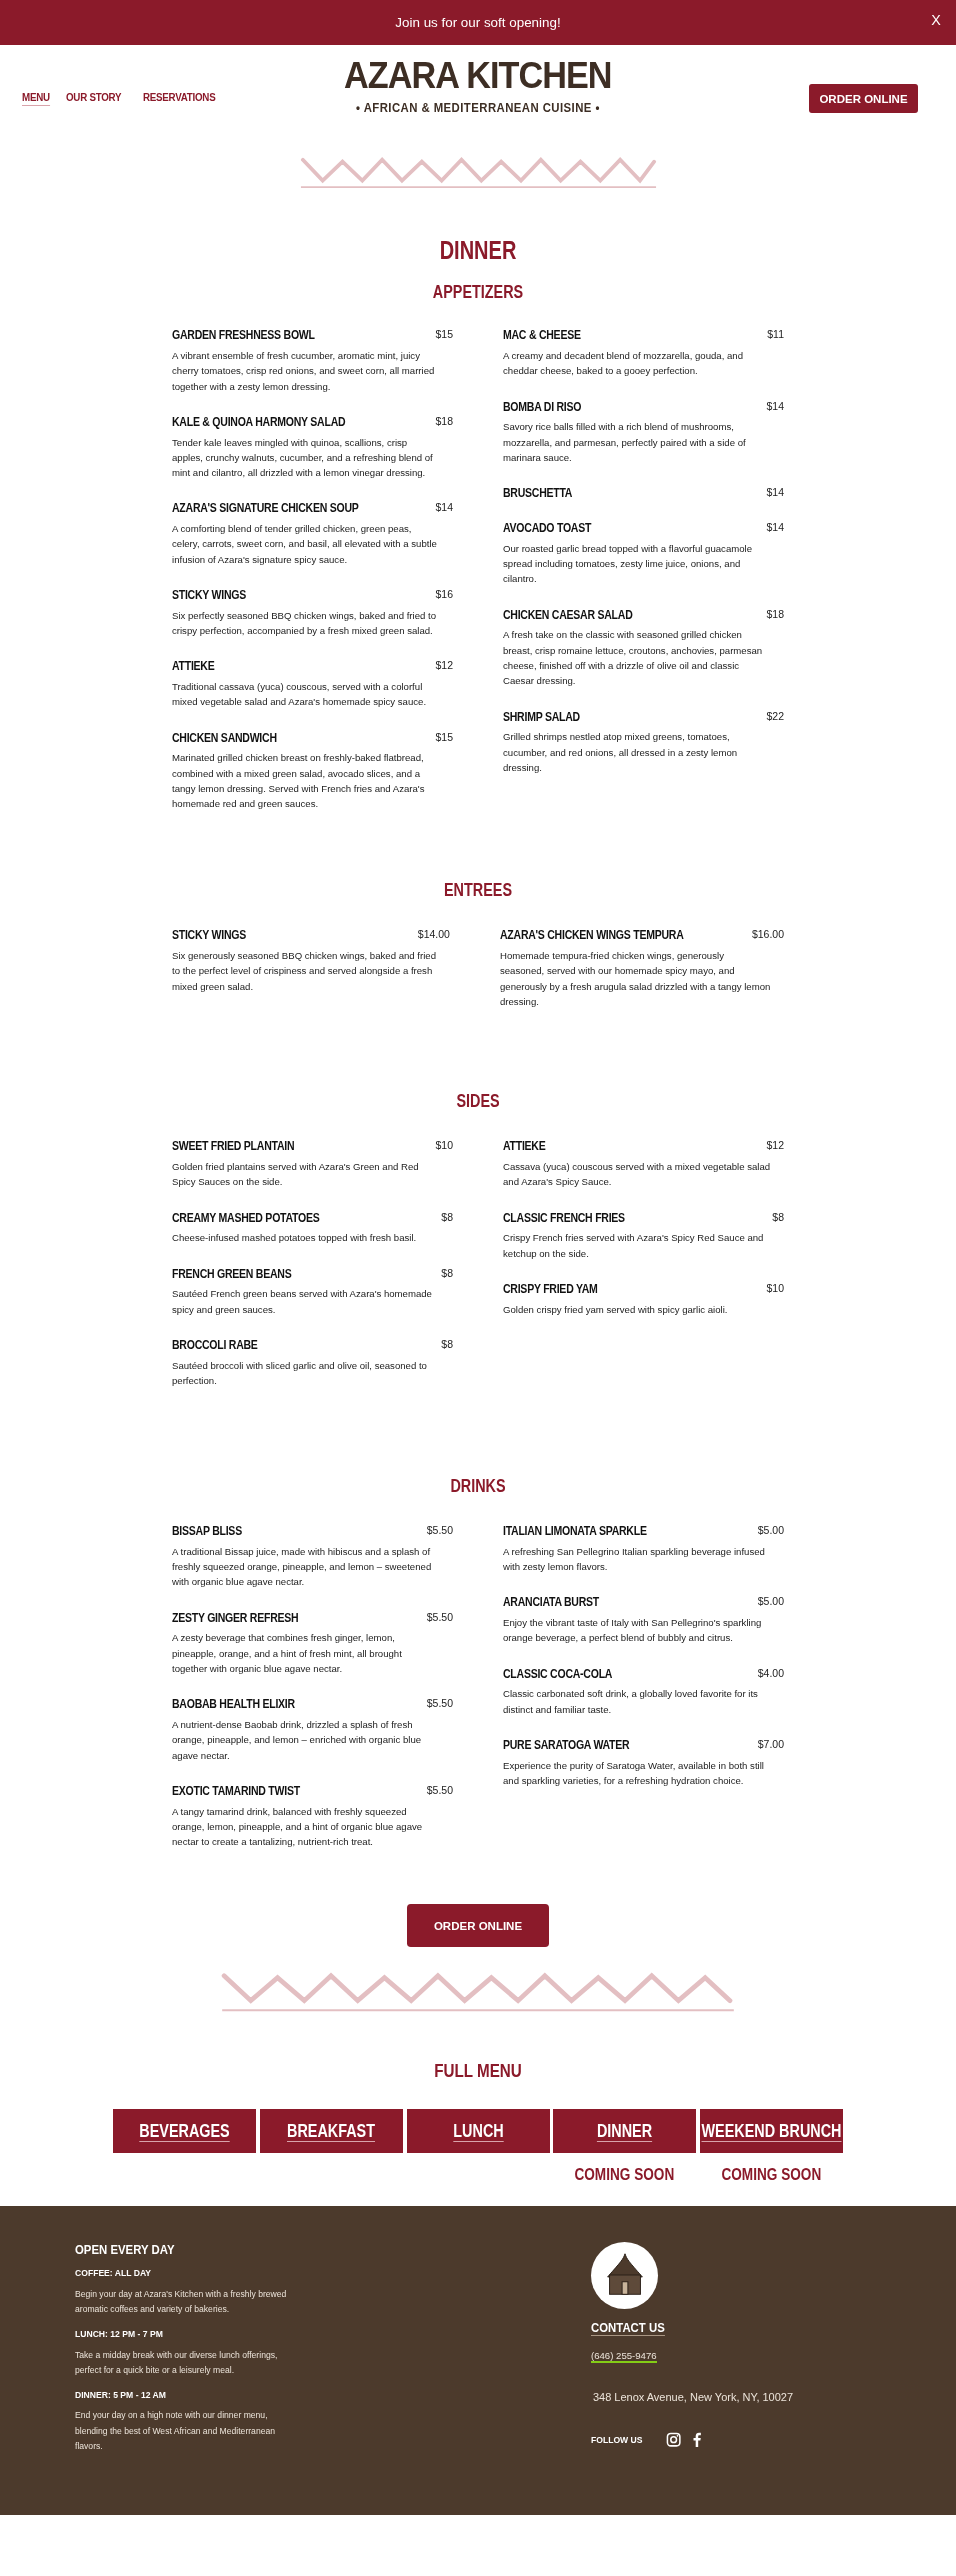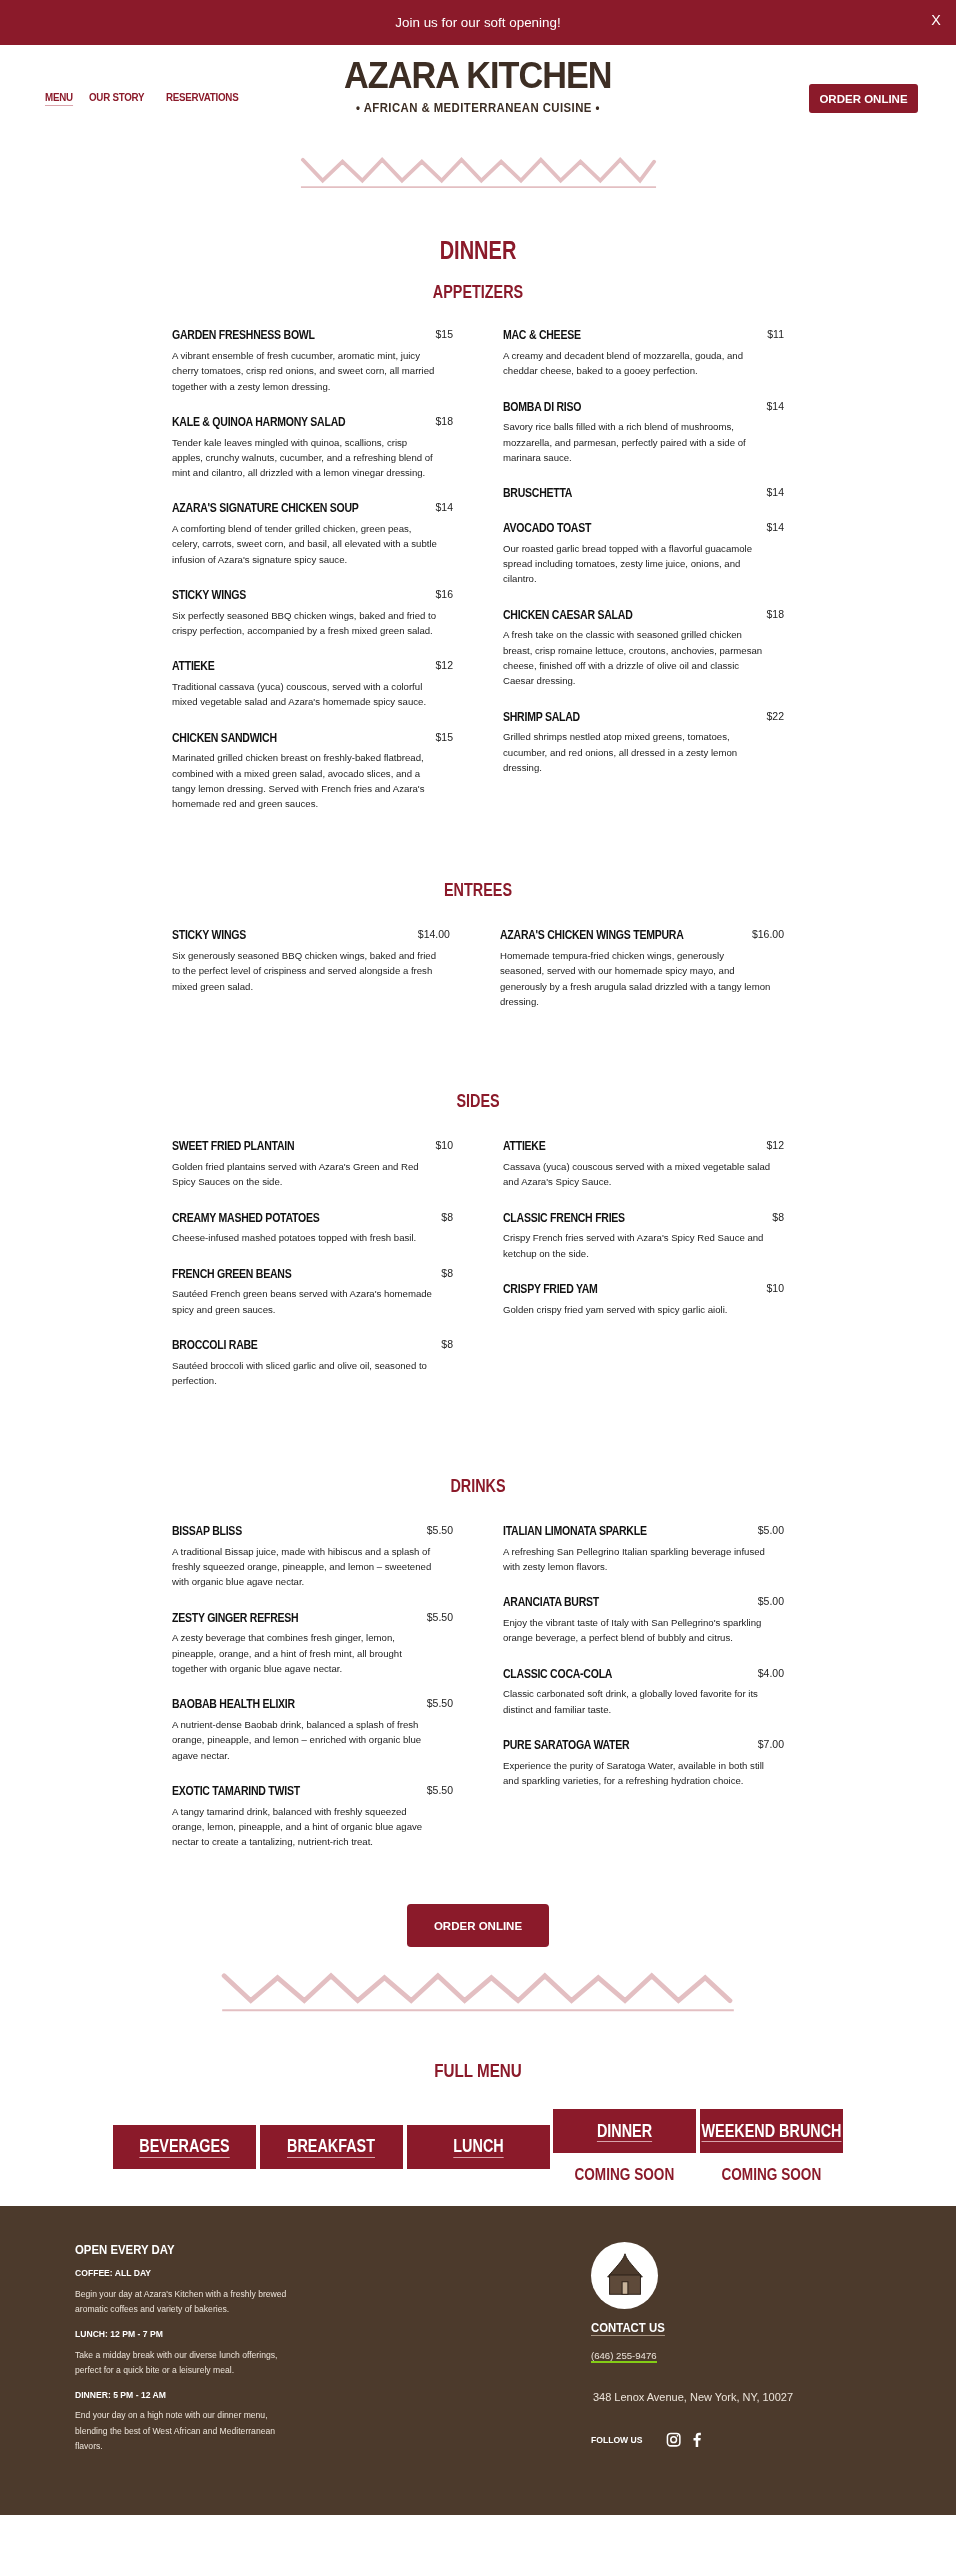--- a/index.html
+++ b/index.html
@@ -1,40 +1,40 @@
 <!DOCTYPE html>
 <html><head>
 <meta charset="utf-8">
 <style>
   * { box-sizing: border-box; margin: 0; padding: 0; }
   body { width: 956px; background: #ffffff; font-family: "Liberation Sans", sans-serif; color: #1a1a1a; }
   .announce { height: 45px; background: #8b1a2a; color: #fff; position: relative; display: flex; align-items: center; justify-content: center; font-size: 13.4px; }
   .announce .close { position: absolute; right: 15.3px; top: 12.4px; font-size: 14.3px; cursor: pointer; color: #fff; }
   header { height: 96px; position: relative; }
-  .nav { position: absolute; left: 45px; top: 46px; display: flex; gap: 11.5px; }
+  .nav { position: absolute; left: 22px; top: 46px; display: flex; gap: 11.5px; }
   .nav a { font-size: 11.5px; font-weight: bold; color: #8b1a2a; text-decoration: none; letter-spacing: -0.3px; transform: scaleX(0.85); transform-origin: left; display: inline-block; }
   .nav a.active { border-bottom: 1.9px solid #d9a4ab; padding-bottom: 1.9px; }
   .logo { position: absolute; left: 0; right: 0; top: 13.4px; text-align: center; }
   .logo .t1 { font-size: 36px; font-weight: bold; color: #3d2e24; letter-spacing: -1px; line-height: 1; transform: scaleX(0.95); display: inline-block; }
   .logo .t2 { font-size: 13.4px; font-weight: bold; color: #3d2e24; margin-top: 5.7px; letter-spacing: 0.5px; transform: scaleX(0.85); display: block; }
   .order-top { position: absolute; right: 38px; top: 39px; width: 109px; height: 29px; background: #8b1a2a; color: #fff; border-radius: 2.9px; font-size: 11.5px; font-weight: bold; display: flex; align-items: center; justify-content: center; cursor: pointer; }
   .zigzag { display: block; margin: 0 auto; }
   .sec-title { text-align: center; color: #8b1a2a; font-weight: bold; }
   .h-dinner { font-size: 25px; margin-top: 46px; transform: scaleX(0.8); }
   .h-sub { font-size: 18px; transform: scaleX(0.8); }
   .grid { width: 612px; margin: 0 auto; display: grid; grid-template-columns: 1fr 1fr; column-gap: 50px; }
   .col { display: flex; flex-direction: column; }
   .item { margin-bottom: 21px; }
   .item-head { display: flex; justify-content: space-between; align-items: flex-start; }
   .item-name { font-size: 12.4px; font-weight: bold; color: #111; letter-spacing: -0.3px; transform: scaleX(0.85); transform-origin: left; white-space: nowrap; }
   .item-price { font-size: 10.5px; color: #222; margin-left: 36px; }
   .item-desc { font-size: 9.6px; line-height: 15.3px; color: #222; margin-top: 5.7px; padding-right: 13.4px; }
   .order-mid { display: flex; width: 142px; height: 43px; margin: 34px auto 0; background: #8b1a2a; color: #fff; border-radius: 3.8px; font-size: 11.5px; font-weight: bold; align-items: center; justify-content: center; cursor: pointer; }
   .fullmenu-title { font-size: 19px; transform: scaleX(0.8); margin-top: 46px; }
-  .menu-tabs { display: flex; justify-content: center; gap: 3.8px; margin-top: 27px; align-items: center; }
+  .menu-tabs { display: flex; justify-content: center; gap: 3.8px; margin-top: 27px; }
   .menu-tab { width: 143px; display: flex; flex-direction: column; align-items: center; }
   .menu-tab .btn { width: 143px; height: 44px; background: #8b1a2a; color: #fff; display: flex; align-items: center; justify-content: center; font-size: 18px; font-weight: bold; cursor: pointer; }
   .menu-tab .btn span { border-bottom: 1.9px solid #d9a4ab; transform: scaleX(0.8); display: inline-block; white-space: nowrap; line-height: 1.15; }
   .menu-tab .soon { color: #8b1a2a; font-size: 17px; font-weight: bold; margin-top: 11.5px; transform: scaleX(0.8); white-space: nowrap; }
   footer { background: #4c3a2c; color: #f2ebe3; margin-top: 21px; height: 309px; position: relative; }
   .f-left { position: absolute; left: 75px; top: 36px; width: 220px; }
   .f-left h3 { font-size: 13.4px; font-weight: bold; color: #fff; transform: scaleX(0.85); transform-origin: left; }
   .f-left h4 { font-size: 8.6px; font-weight: bold; color: #fff; margin-top: 11.5px; }
   .f-left p { font-size: 8.6px; line-height: 15.3px; margin-top: 8.6px; color: #ece4da; }
   .f-right { position: absolute; left: 591px; top: 36px; width: 210px; }
@@ -262,21 +262,21 @@
             <span class="item-name">ZESTY GINGER REFRESH</span>
             <span class="item-price">$5.50</span>
           </div>
           <div class="item-desc">A zesty beverage that combines fresh ginger, lemon, pineapple, orange, and a hint of fresh mint, all brought together with organic blue agave nectar.</div>
         </div>
         <div class="item">
           <div class="item-head">
             <span class="item-name">BAOBAB HEALTH ELIXIR</span>
             <span class="item-price">$5.50</span>
           </div>
-          <div class="item-desc">A nutrient-dense Baobab drink, balanced a splash of fresh orange, pineapple, and lemon – enriched with organic blue agave nectar.</div>
+          <div class="item-desc">A nutrient-dense Baobab drink, drizzled a splash of fresh orange, pineapple, and lemon – enriched with organic blue agave nectar.</div>
         </div>
         <div class="item">
           <div class="item-head">
             <span class="item-name">EXOTIC TAMARIND TWIST</span>
             <span class="item-price">$5.50</span>
           </div>
           <div class="item-desc">A tangy tamarind drink, balanced with freshly squeezed orange, lemon, pineapple, and a hint of organic blue agave nectar to create a tantalizing, nutrient-rich treat.</div>
         </div>
       </div>
       <div class="col">

